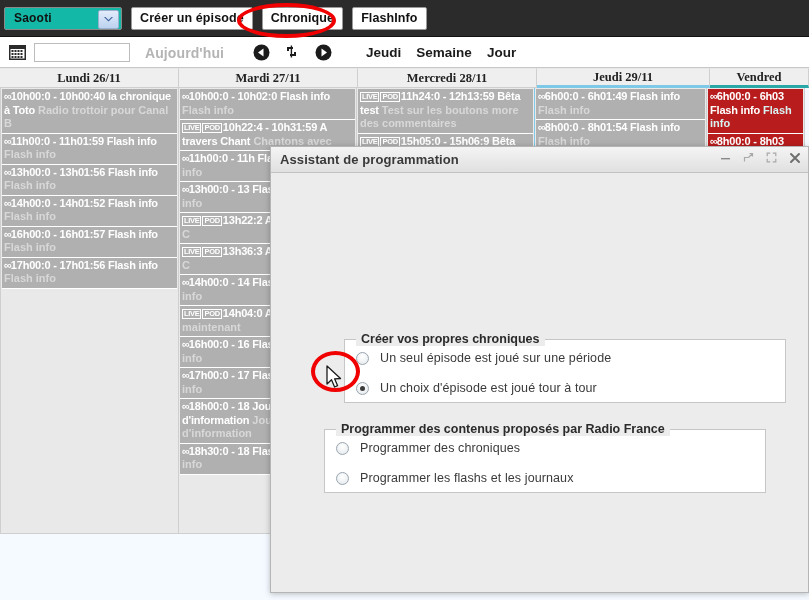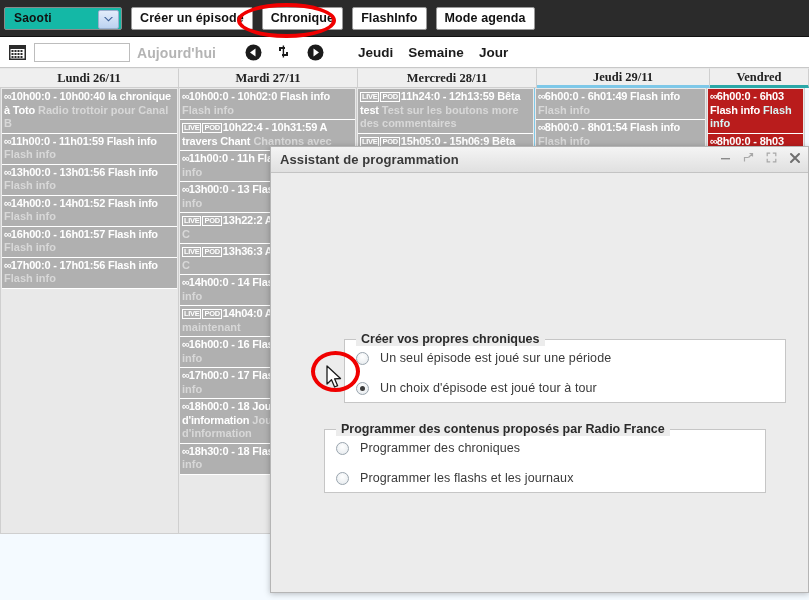--- a/index.html
+++ b/index.html
@@ -53,21 +53,21 @@
   #subbar-inner{
     position:absolute;left:8px;top:4px;height:23px;
     display:flex;align-items:center;gap:7px;
   }
   .cal-icon{width:19px;height:19px;display:block;}
   .date-input{
     width:96px;height:19px;background:#fff;border:1px solid #bdbdbd;
     box-sizing:border-box;
   }
   .today-lbl{
-    font-size:14px;font-weight:bold;color:#b4b4b4;
+    font-size:14px;font-weight:bold;color:#b4b4b4;margin-left:8px;
     letter-spacing:0.1px;
   }
   .navbtns{display:flex;align-items:center;gap:14px;margin-left:22px;}
   .nav-circ{width:17px;height:17px;display:block;}
   .viewbtns{display:flex;align-items:center;gap:15px;margin-left:27px;}
   .viewbtn{font-size:13.5px;font-weight:bold;color:#1b1b1b;}
   #bigdate{
     position:absolute;right:0px;top:42px;
     font-size:15.5px;font-weight:bold;color:#1b1b1b;
     white-space:nowrap;letter-spacing:0.2px;
@@ -198,21 +198,20 @@
       <span class="sel-label">Saooti</span>
       <span class="sel-arrow">
         <svg width="11" height="8" viewBox="0 0 11 8">
             <path d="M1 2 L5.5 6.5 L10 2 L8.6 2 L5.5 5 L2.4 2 Z" fill="#3b5f96"></path>
           </svg>
       </span>
     </div>
     <div class="tb-btn">Créer un épisode</div>
     <div class="tb-btn">Chronique</div>
     <div class="tb-btn">FlashInfo</div>
-    <div class="tb-btn">Mode agenda</div>
   </div>
 </div>
 
 <div id="subbar">
   <div id="subbar-inner">
     <span class="cal-icon">
       <svg width="19" height="19" viewBox="0 0 19 19">
         <rect x="1" y="2" width="17" height="15" fill="#2b2b2b"></rect>
         <rect x="2.5" y="6" width="14" height="9.5" fill="#ffffff"></rect>
         <g fill="#2b2b2b">

